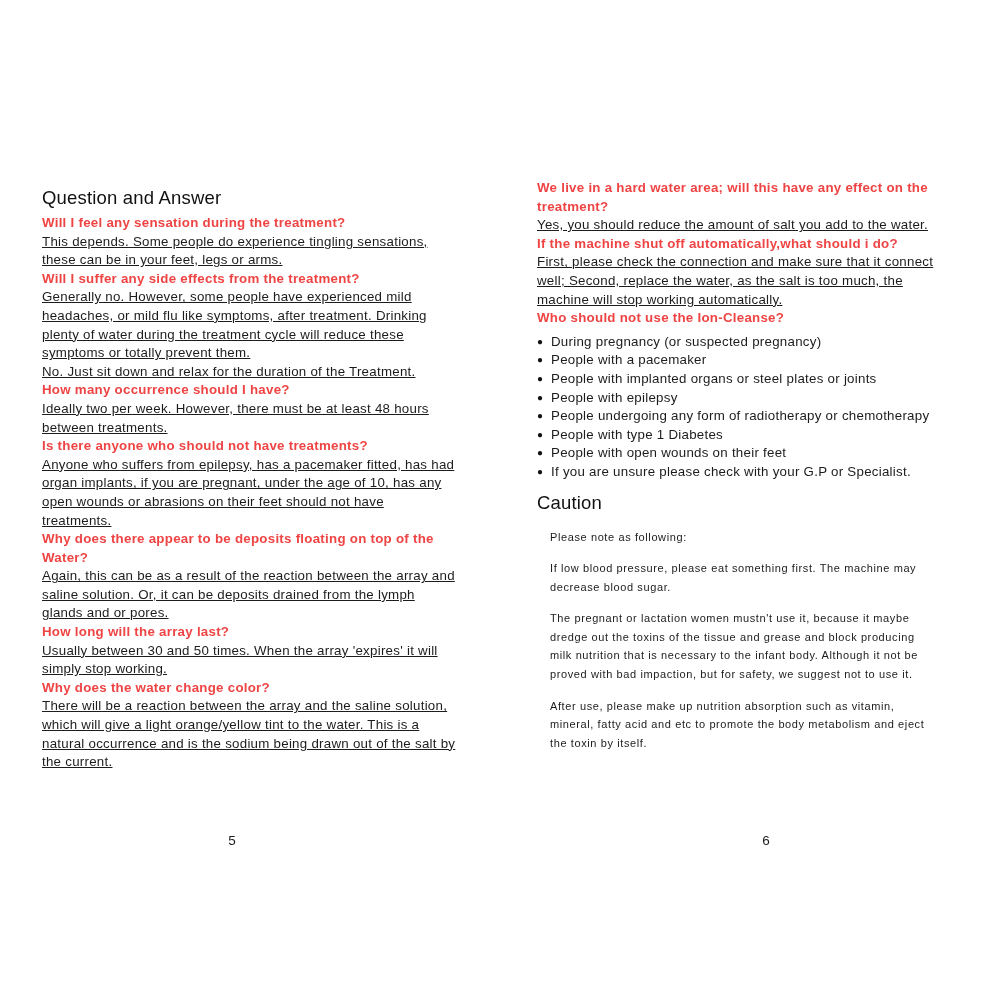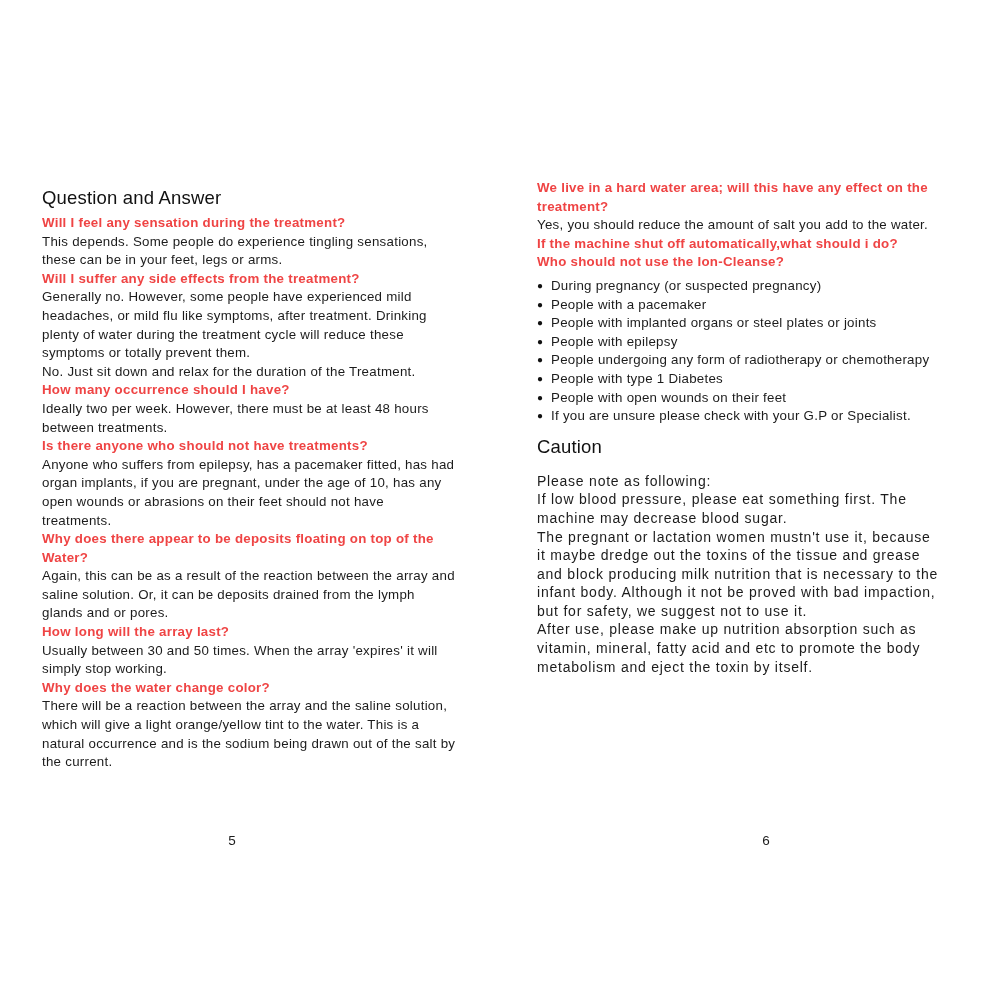--- a/index.html
+++ b/index.html
@@ -37,41 +37,42 @@
   .caution-heading {
     margin: 9px 0 13px 0;
   }
   .qa p { margin: 0; }
   .question {
     color: #ef4444;
     font-weight: bold;
   }
   .answer {
     color: #1c1c1c;
+    text-decoration: underline;
   }
 
   .bullet-list {
     margin-top: 5px;
   }
   .bullet-item {
     display: flex;
     align-items: flex-start;
   }
   .bullet {
     width: 14px;
     flex: 0 0 14px;
     font-size: 10px;
     line-height: 18.6px;
     color: #111111;
   }
   .bullet-text { flex: 1; }
 
   .caution-body p {
-    margin: 0;
-    font-size: 14px;
+    margin: 13px;
+    font-size: 11px;
     line-height: 18.6px;
     letter-spacing: 0.055em;
   }
 
   .pagenum {
     position: absolute;
     top: 833px;
     text-align: center;
     font-size: 13.5px;
     color: #1c1c1c;
@@ -112,20 +113,21 @@
       <p class="answer">There will be a reaction between the array and the saline solution, which will give a light orange/yellow tint to the water. This is a natural occurrence and is the sodium being drawn out of the salt by the current.</p>
     </div>
   </div>
 
   <div class="column col-right">
     <div class="qa">
       <p class="question">We live in a hard water area; will this have any effect on the treatment?</p>
       <p class="answer">Yes, you should reduce the amount of salt you add to the water.</p>
 
       <p class="question">If the machine shut off automatically,what should i do?</p>
+      <p class="answer">First, please check the connection and make sure that it connect well; Second, replace the water, as the salt is too much, the machine will stop working automatically.</p>
 
       <p class="question">Who should not use the Ion-Cleanse?</p>
     </div>
 
     <div class="bullet-list">
       <div class="bullet-item">
         <span class="bullet">●</span>
         <span class="bullet-text">During pregnancy (or suspected pregnancy)</span>
       </div>
       <div class="bullet-item">

